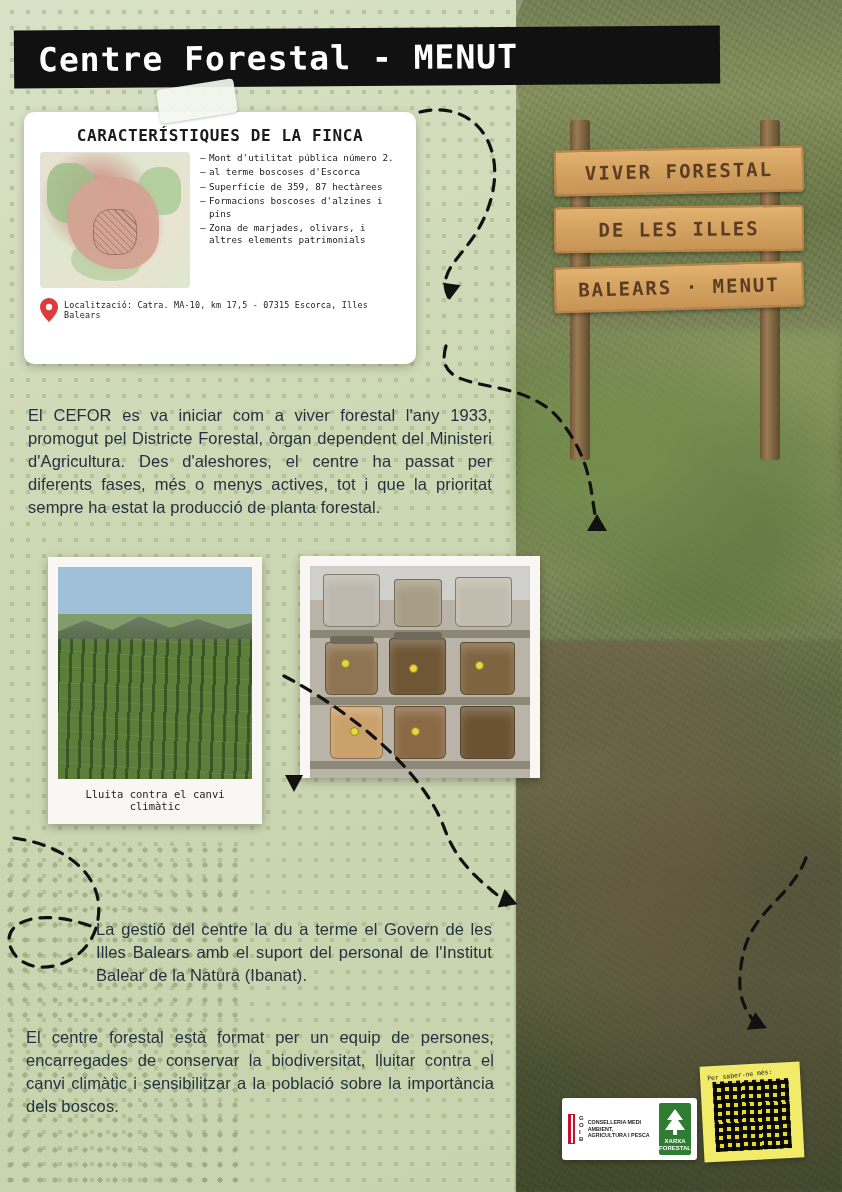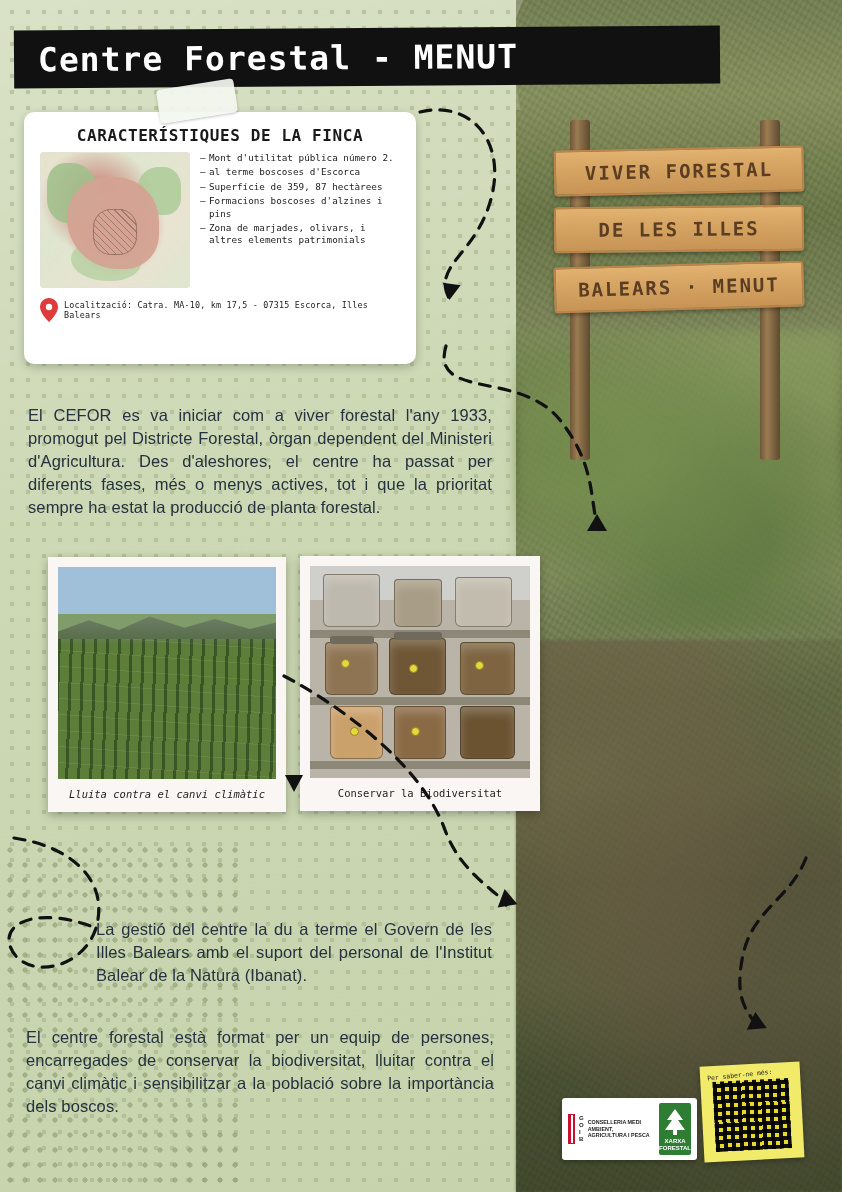--- a/index.html
+++ b/index.html
@@ -189,21 +189,21 @@
   
   .polaroid{
     position:absolute; background:#faf6f3; padding:10px 10px 0 10px;
     box-shadow: 0 3px 9px rgba(0,0,0,.28); z-index:14;
   }
   .polaroid .photo{ width:100%; height:212px; overflow:hidden; position:relative; }
   .polaroid .cap{
     font-family:"DejaVu Sans Mono", monospace; font-size:10.5px;
     color:#1d1d1d; text-align:center; padding:9px 2px 12px 2px;
   }
-  #pol1{ left:48px; top:557px; width:238px;font-style:italic; }
+  #pol1{ left:48px; top:557px; width:214px; }
   #pol2{ left:300px; top:556px; width:240px; }
   #pol3{ left:552px; top:558px; width:243px; }
 
   .ph-nursery{
     background:
       linear-gradient(180deg,#9fc0d8 0 22%, #7f9c6a 22% 34%, #4e6b32 34% 100%);
     position:absolute; inset:0;
   }
   .ph-nursery::before{
     content:""; position:absolute; left:0; right:0; top:22%; height:14%;
@@ -406,21 +406,20 @@
         <div class="jar" style="left:68%; top:66%; width:25%; height:25%; background:#6b5332;"></div>
         <div class="lid" style="left:9%;  top:33%; width:20%; height:4%;"></div>
         <div class="lid" style="left:38%; top:31%; width:22%; height:4%;"></div>
         <div class="label" style="left:14%; top:44%"></div>
         <div class="label" style="left:45%; top:46%"></div>
         <div class="label" style="left:75%; top:45%"></div>
         <div class="label" style="left:18%; top:76%"></div>
         <div class="label" style="left:46%; top:76%"></div>
       </div>
     </div>
-    <div class="cap">Conservar la Biodiversitat</div>
   </div>
 
 
   <svg class="arrows" width="842" height="1192" viewBox="0 0 842 1192">
     <g fill="none" stroke="#111" stroke-width="3.2" stroke-dasharray="11 9" stroke-linecap="round">
       <path d="M420,112 C470,100 505,140 492,195 C478,255 430,265 450,300"></path>
       <path d="M446,346 C430,400 520,370 560,420 C594,463 590,495 597,525"></path>
       <path d="M284,676 C330,700 420,760 445,830 C462,876 500,892 506,905"></path>
       <path d="M14,838 C70,846 110,880 96,928 C82,972 22,980 10,946 C2,922 40,906 96,928"></path>
       <path d="M806,858 C790,900 750,910 742,960 C734,1004 750,1012 756,1026"></path>

